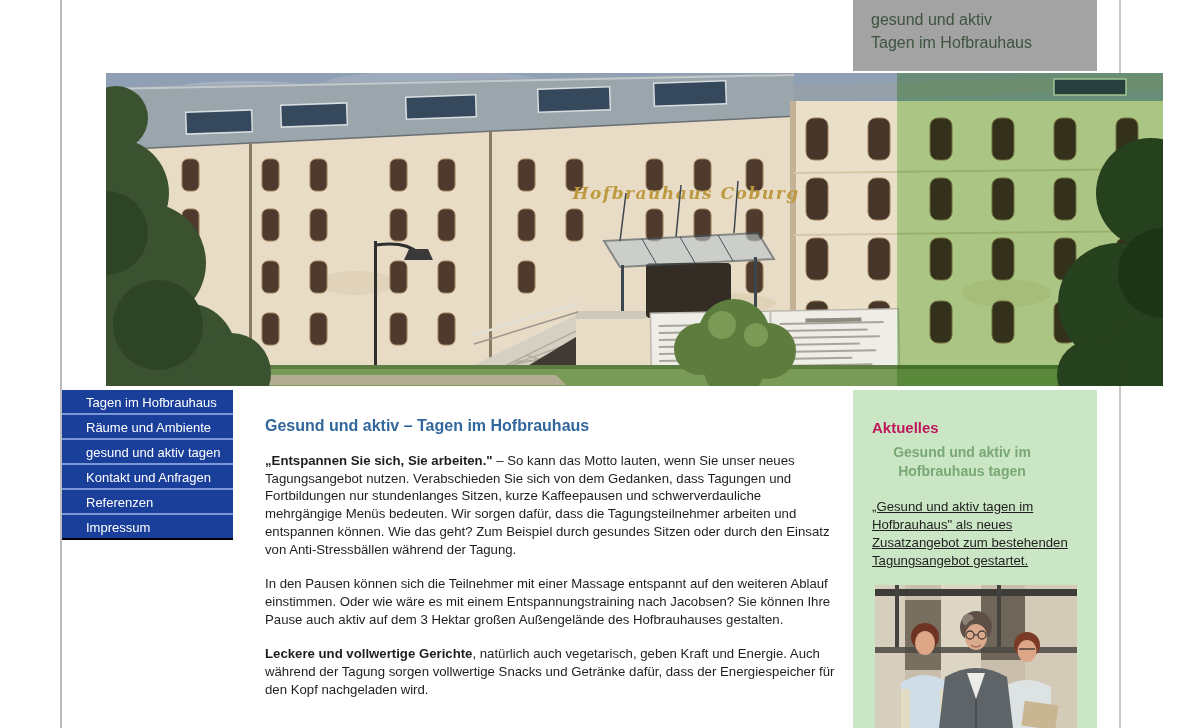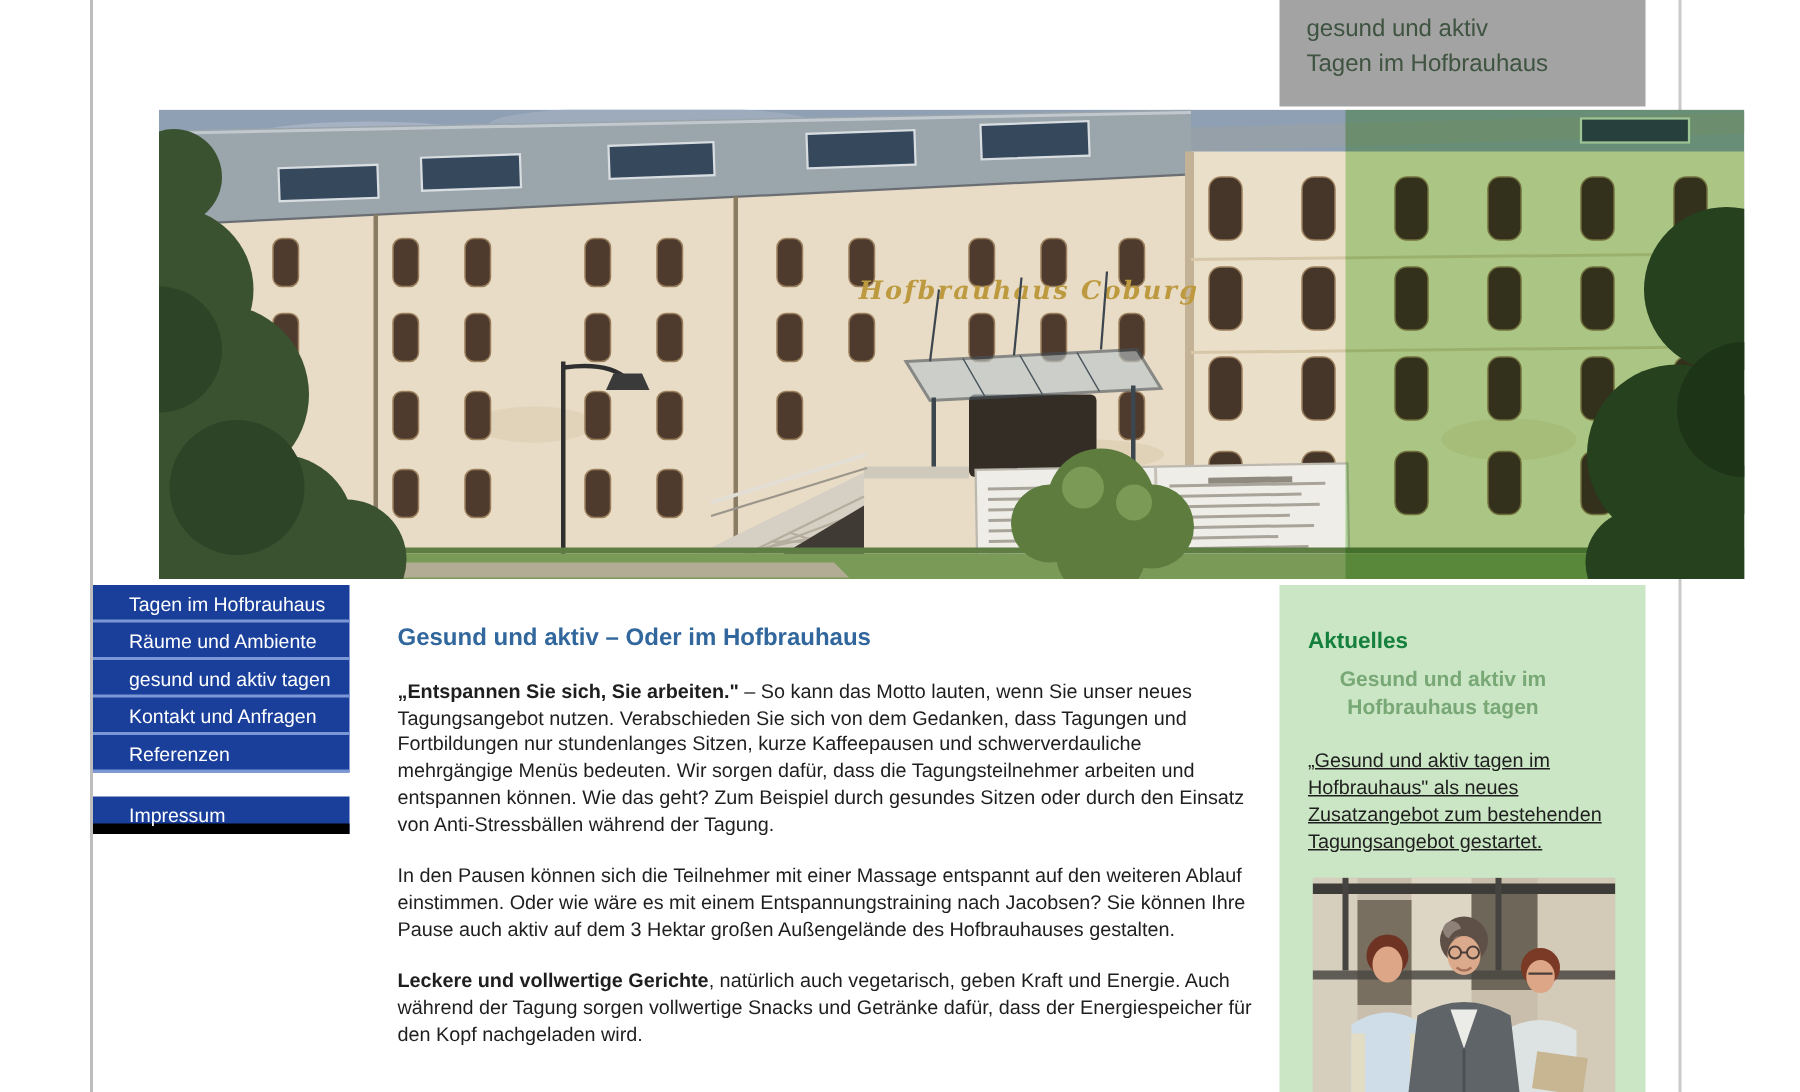--- a/index.html
+++ b/index.html
@@ -23,34 +23,34 @@
   .hero { position:absolute; left:62px; top:73px; width:1057px; height:313px; overflow:hidden;margin-left:44px; }
   .hero svg { display:block; }
 
   
   .nav { position:absolute; left:62px; top:390px; width:171px; }
   .nav-item {
     height:25px; line-height:25px; background:#1a3f9b; color:#ffffff;
     font-size:13px; padding-left:24px; border-bottom:2px solid #7b97d6;
     cursor:pointer; white-space:nowrap;
   }
-  .nav-item:last-child { border-bottom:7px solid #000000;margin-top:16px; }
+  .nav-item:last-child { border-bottom:2px solid #000000; }
 
   
   .main { position:absolute; left:265px; top:417px; width:572px; }
   .main h1 { font-size:16px; font-weight:bold; color:#31679c; margin:0 0 17px; }
   .main p  { font-size:13.2px; line-height:17.7px; margin:0 0 17px; color:#1e1e1e; }
   .main p b { font-weight:bold; }
 
   
   .sidebar {
     position:absolute; left:853px; top:390px; width:244px; height:338px;
     background:#cbe6c4; padding:29px 20px 0 19px;
   }
-  .sidebar h2 { font-size:15px; font-weight:bold; color:#15803d; margin:0 0 7px; }
+  .sidebar h2 { font-size:15px; font-weight:bold; color:#be185d; margin:0 0 7px; }
   .sidebar .side-link {
     display:block; font-size:14px; font-weight:bold; color:#79a877;
     line-height:19px; width:180px; margin:0 0 17px; cursor:pointer; text-decoration:none;text-align:center;
   }
   .sidebar .side-text { font-size:13.2px; line-height:18px; width:200px; color:#1e1e1e;text-decoration:underline; }
 
   .people-photo {
     position:absolute; left:875px; top:585px; width:202px; height:143px; overflow:hidden;
   }
 </style>
@@ -269,21 +269,21 @@
 <nav class="nav">
   <div class="nav-item">Tagen im Hofbrauhaus</div>
   <div class="nav-item">Räume und Ambiente</div>
   <div class="nav-item">gesund und aktiv tagen</div>
   <div class="nav-item">Kontakt und Anfragen</div>
   <div class="nav-item">Referenzen</div>
   <div class="nav-item">Impressum</div>
 </nav>
 
 <main class="main">
-  <h1>Gesund und aktiv – Oder im Hofbrauhaus</h1>
+  <h1>Gesund und aktiv – Tagen im Hofbrauhaus</h1>
   <p><b>„Entspannen Sie sich, Sie arbeiten."</b><span> – So kann das Motto lauten, wenn Sie unser neues Tagungsangebot nutzen. Verabschieden Sie sich von dem Gedanken, dass Tagungen und Fortbildungen nur stundenlanges Sitzen, kurze Kaffeepausen und schwerverdauliche mehrgängige Menüs bedeuten. Wir sorgen dafür, dass die Tagungsteilnehmer arbeiten und entspannen können. Wie das geht? Zum Beispiel durch gesundes Sitzen oder durch den Einsatz von Anti-Stressbällen während der Tagung.</span></p>
   <p>In den Pausen können sich die Teilnehmer mit einer Massage entspannt auf den weiteren Ablauf einstimmen. Oder wie wäre es mit einem Entspannungstraining nach Jacobsen? Sie können Ihre Pause auch aktiv auf dem 3 Hektar großen Außengelände des Hofbrauhauses gestalten.</p>
   <p><b>Leckere und vollwertige Gerichte</b><span>, natürlich auch vegetarisch, geben Kraft und Energie. Auch während der Tagung sorgen vollwertige Snacks und Getränke dafür, dass der Energiespeicher für den Kopf nachgeladen wird.</span></p>
 </main>
 
 <aside class="sidebar">
   <h2>Aktuelles</h2>
   <a class="side-link">Gesund und aktiv im Hofbrauhaus tagen</a>
   <div class="side-text">„Gesund und aktiv tagen im Hofbrauhaus" als neues Zusatzangebot zum bestehenden Tagungsangebot gestartet.</div>
 </aside>

